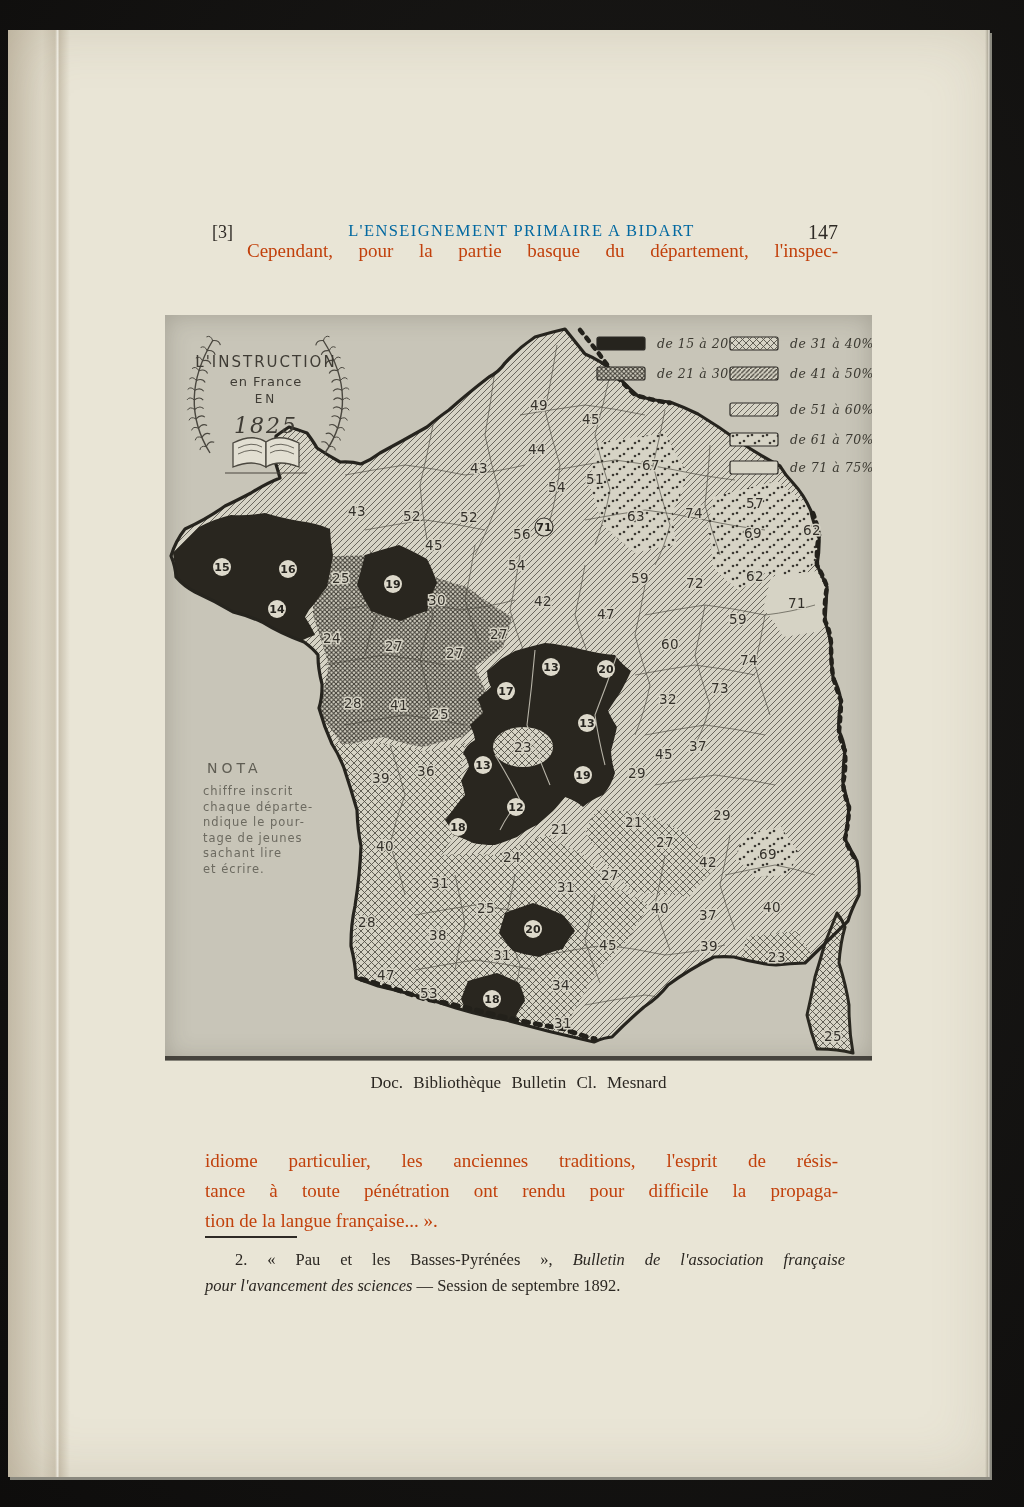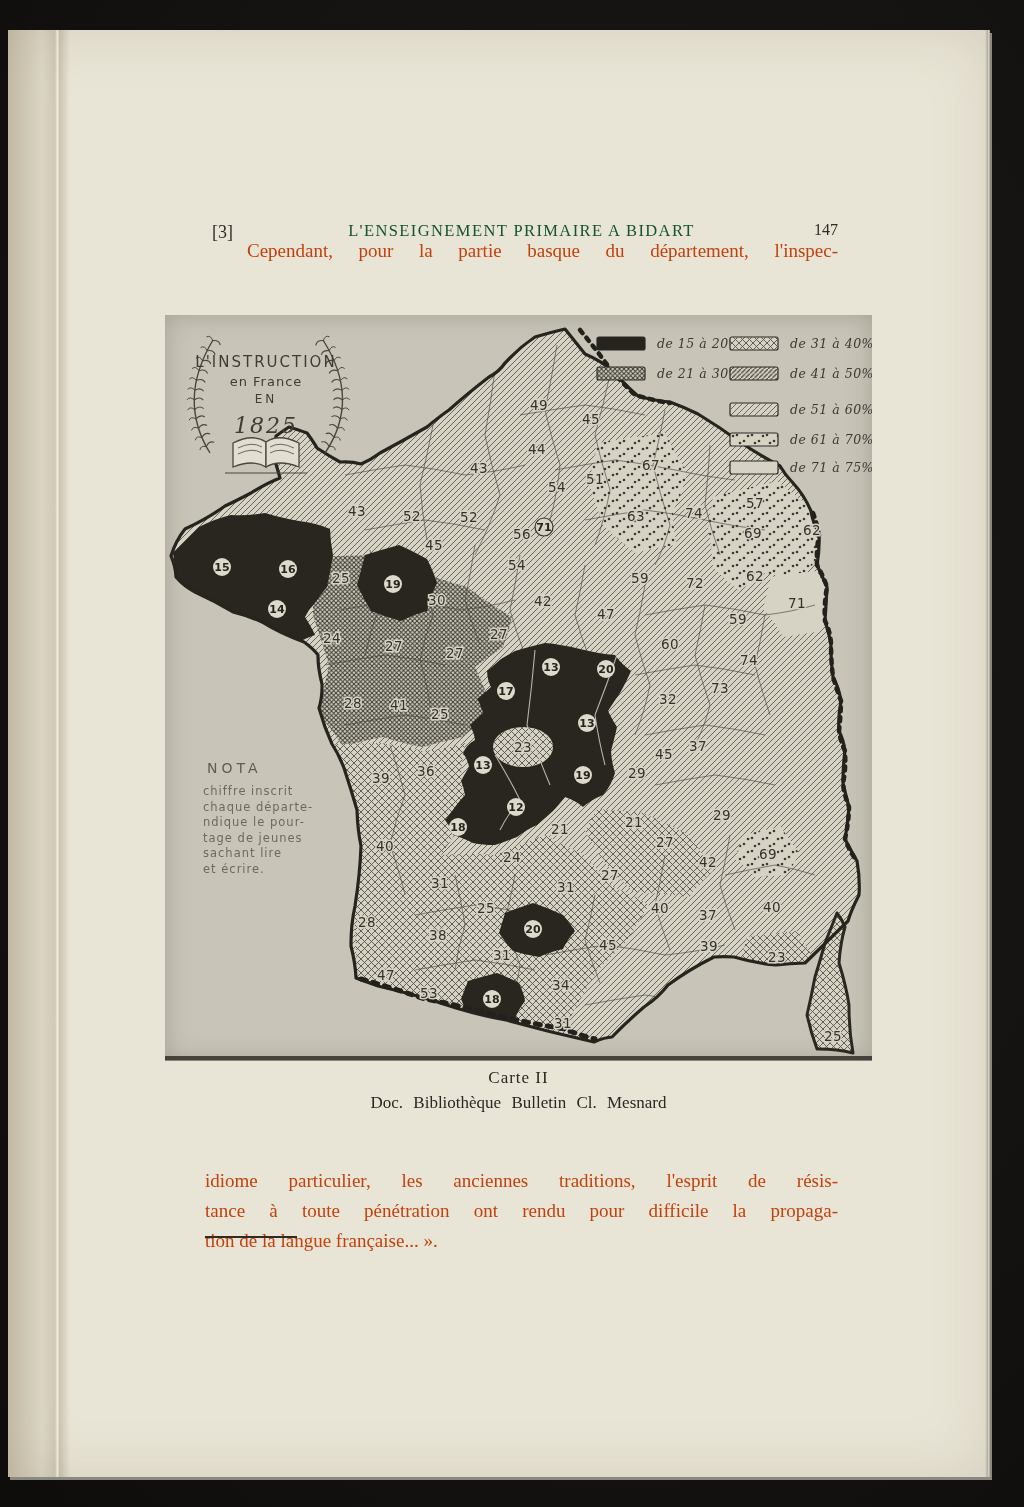--- a/index.html
+++ b/index.html
@@ -8,36 +8,36 @@
     font-family:"Liberation Serif", serif;}
   .page{position:absolute;left:8px;top:30px;width:982px;height:1447px;
     background:#e9e5d6;
     box-shadow: inset 0 0 60px rgba(120,105,80,.18), 2px 3px 0 #8a897f;}
   .gutter{position:absolute;left:0;top:0;width:62px;height:100%;
     background:linear-gradient(90deg, rgba(120,100,70,.28) 0%, rgba(120,100,70,.10) 55%, rgba(120,100,70,.22) 76%, rgba(255,255,255,.35) 80%, rgba(120,100,70,.25) 83%, rgba(120,100,70,0) 100%);}
   .page-edge-r{position:absolute;right:0;top:0;width:5px;height:100%;
     background:linear-gradient(90deg, rgba(0,0,0,0) 0%, rgba(90,85,70,.35) 60%, #f4f1e6 80%, #77736a 100%);}
   .hdr-bracket{position:absolute;left:204px;top:192px;font-size:18px;color:#2e2a25;}
   .hdr-title{position:absolute;left:197px;top:191px;width:633px;text-align:center;
-    font-size:16.5px;letter-spacing:1.4px;color:#14532d;white-space:nowrap;}
-  .hdr-pageno{position:absolute;left:672px;top:191px;width:158px;text-align:right;font-size:16px;color:#2e2a25;}
+    font-size:16.5px;letter-spacing:1.4px;color:#0369a1;white-space:nowrap;}
+  .hdr-pageno{position:absolute;left:672px;top:191px;width:158px;text-align:right;font-size:20px;color:#2e2a25;}
   .para{position:absolute;left:197px;width:633px;font-size:19px;line-height:30px;color:#c2410c;}
   .para .jline{text-align:justify;text-align-last:justify;}
   .para .jlast{text-align-last:left;text-align:center;}
   .para-top{top:206px;}
   .para-top .indent{text-indent:42px;}
   sup{font-size:11px;vertical-align:6px;}
   .map-wrap{position:absolute;left:157px;top:285px;width:707px;height:745px;background:#c8c5b8;
     box-shadow: inset 0 0 24px rgba(60,55,45,.25), 0 1px 0 rgba(40,38,32,.5);}
   .map-wrap svg{display:block;}
   .map-bottom-line{position:absolute;left:0;bottom:0;width:100%;height:4px;background:rgba(32,30,25,.75);}
   .caption{position:absolute;left:157px;top:1038px;width:707px;text-align:center;color:#2b2722;}
   .caption .c1{font-size:17px;letter-spacing:1px;}
   .caption .c2{font-size:17px;word-spacing:6px;margin-top:5px;}
-  .para-bottom{top:1116px;margin-top:20px;}
+  .para-bottom{top:1116px;}
   .fn-rule{position:absolute;left:197px;top:1206px;width:92px;border-top:2px solid #2e2a25;}
   .footnote{position:absolute;left:197px;top:1217px;width:640px;font-size:16.5px;line-height:26px;color:#2b2722;}
   .footnote .jline{text-align:justify;text-align-last:justify;}
   .footnote .ind{text-indent:30px;}
   .footnote i{font-style:italic;}
 </style>
 </head>
 <body>
 
 <div class="stage">
@@ -364,25 +364,28 @@
               <text x="38" y="526.5" font-size="11.5" fill="#6c6a60" letter-spacing="1" font-family="&quot;DejaVu Sans&quot;, sans-serif">tage de jeunes</text>
               <text x="38" y="542" font-size="11.5" fill="#6c6a60" letter-spacing="1" font-family="&quot;DejaVu Sans&quot;, sans-serif">sachant lire</text>
               <text x="38" y="557.5" font-size="11.5" fill="#6c6a60" letter-spacing="1" font-family="&quot;DejaVu Sans&quot;, sans-serif">et écrire.</text>
             </g>
           </svg>
         </div>
       <div class="map-bottom-line"></div>
     </div>
 
     <div class="caption">
-      <div class="c1">Carte II</div>
       <div class="c2">Doc. Bibliothèque Bulletin Cl. Mesnard</div>
     </div>
 
     <div class="para para-bottom">
       <div class="jline">idiome particulier, les anciennes traditions, l'esprit de résis-</div>
       <div class="jline">tance à toute pénétration ont rendu pour difficile la propaga-</div>
       <div class="jlast">tion de la langue française... ».</div>
     </div>
 
     <div class="fn-rule"></div>
+    <div class="footnote">
+      <div class="jline ind"><span>2. « Pau et les Basses-Pyrénées », </span><i>Bulletin de l'association française</i></div>
+      <div><i>pour l'avancement des sciences</i><span> — Session de septembre 1892.</span></div>
+    </div>
   </div>
 </div>
 
 </body></html>

